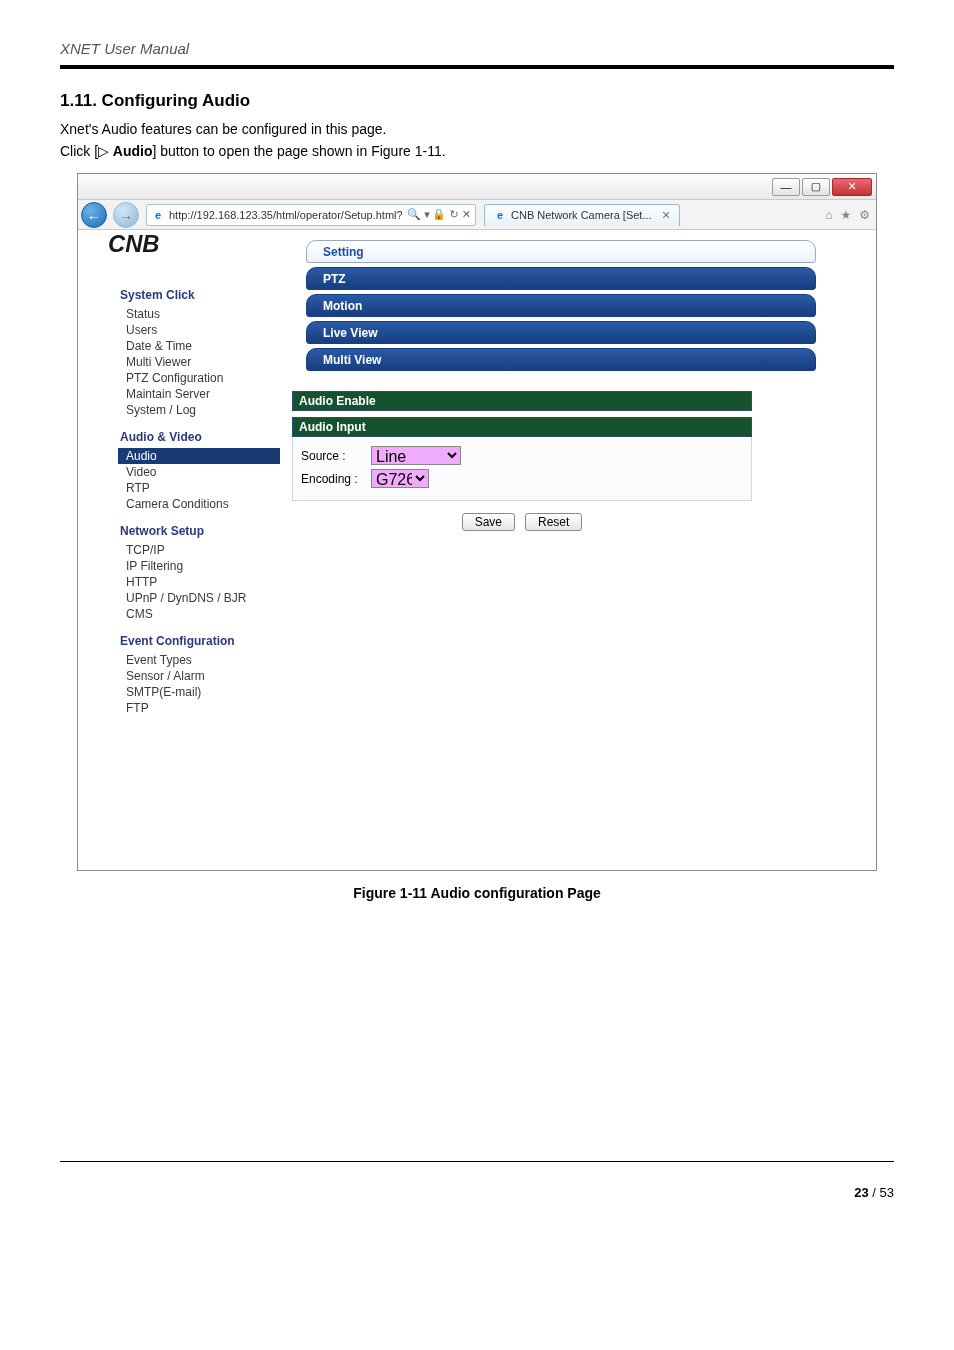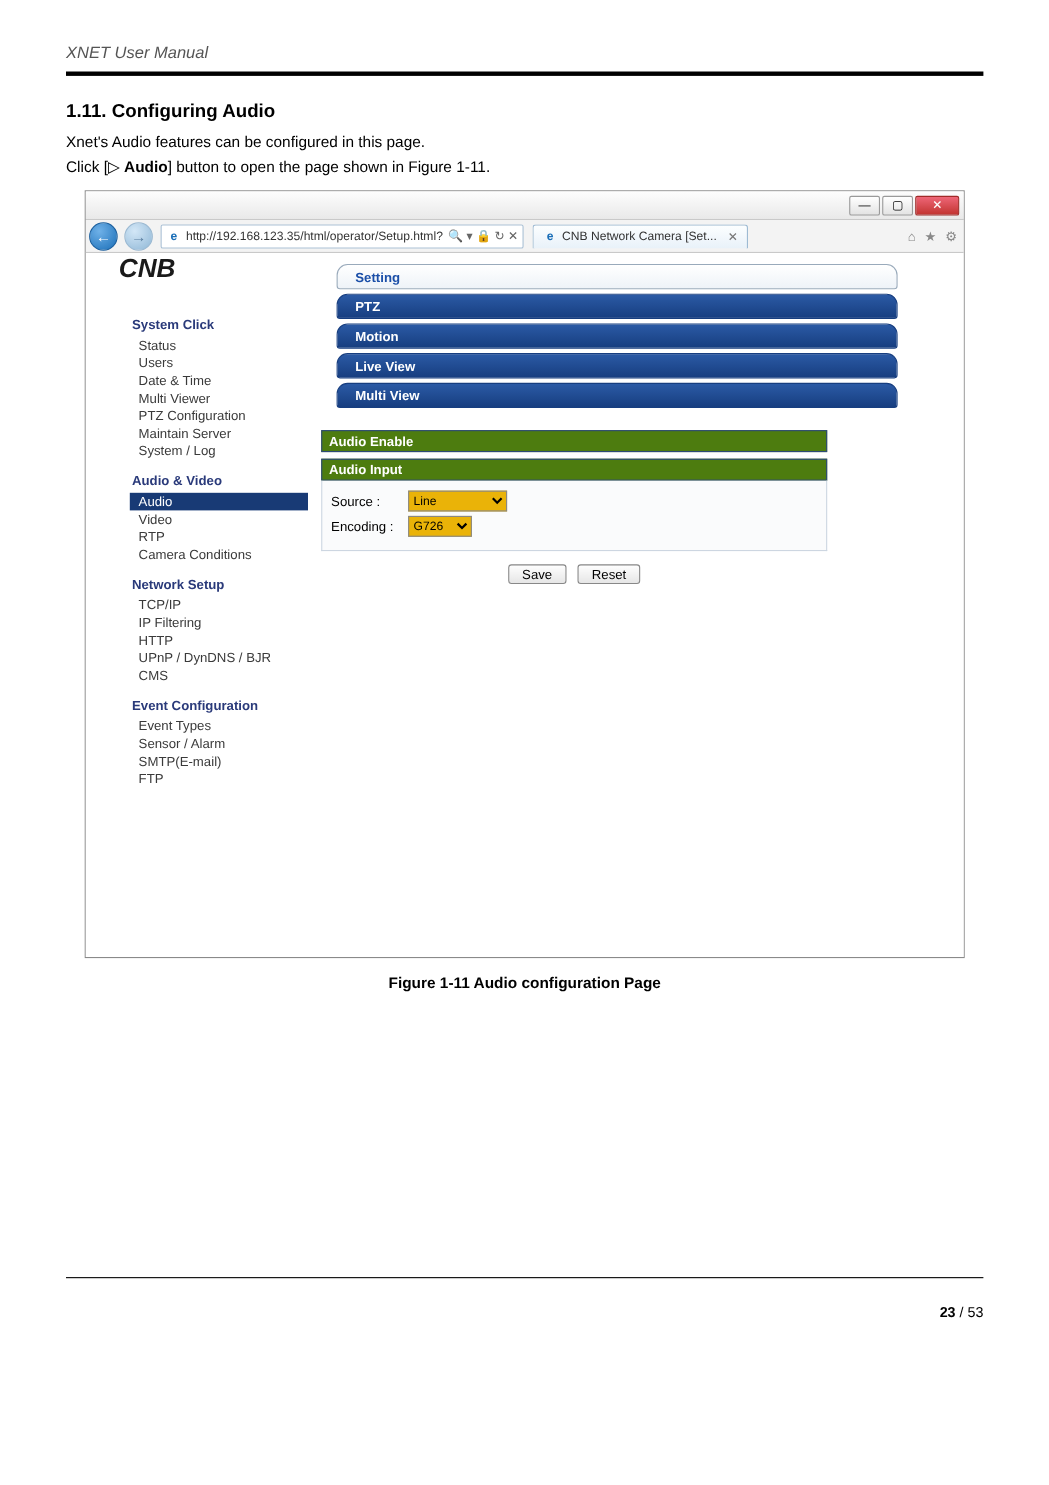--- a/index.html
+++ b/index.html
@@ -34,27 +34,27 @@
   .sb-group-title { font-weight:bold; color:#2a3a7a; margin: 12px 0 4px 2px; }
   .sb-item { padding: 1px 0 1px 8px; color:#3a3a3a; cursor:pointer; }
   .sb-item.sel { background:#183a75; color:#fff; }
   .mainarea { flex:1; position:relative; padding: 10px 30px 0 8px; }
   .topnav { display:flex; gap:4px; margin-left: 14px; flex-direction: column; }
   .tabbtn { height:23px; padding:0 16px; border-radius:10px 10px 3px 3px; border:1px solid #9ab; background:linear-gradient(#fff,#eef3f8); color:#1b4fa8; font-weight:bold; font-size:12px; display:flex; align-items:center; }
   .tabbtn.dark { background:linear-gradient(#2b5aa5,#173e80); color:#fff; border-color:#173e80;}
   .brand { position:absolute; left:-176px; top:0; width:166px; height:30px; display:flex; align-items:center; }
   .brand svg { width:140px; height:34px; }
   .panel { margin-top: 20px; width: 460px; }
-  .panel-head { background:#4d7c0f; color:#fff; font-size:12px; font-weight:bold; padding:2px 6px; border:1px solid #2e4a78;}
+  .panel-head { background:#14532d; color:#fff; font-size:12px; font-weight:bold; padding:2px 6px; border:1px solid #2e4a78;}
   .panel-body { border:1px solid #cdd6e1; border-top:none; padding:5px 8px 8px 8px; background:#fafbfc; font-size:12px;}
   .chk { display:flex; align-items:center; gap:4px; }
   .chk input { width:13px; height:13px; }
   .row { display:flex; align-items:center; gap:10px; margin:4px 0; }
   .row label { width:60px; }
-  select { font-size:11px; border:1px solid #888; background:#eab308; height:19px;}
+  select { font-size:16px; border:1px solid #888; background:#f0abfc; height:19px;}
   .btnrow { display:flex; gap:10px; justify-content:center; margin-top:12px;}
   .btn { border:1px solid #888; background:linear-gradient(#fefefe,#e6e6e6); padding:1px 12px; border-radius:3px; font-size:12px; cursor:pointer;}
   .right-gutter { width: 30px; }
 </style>
 </head>
 <body>
 
 <div class="page">
   <div class="doc-header">XNET User Manual</div>
   <hr class="hr-thick">

